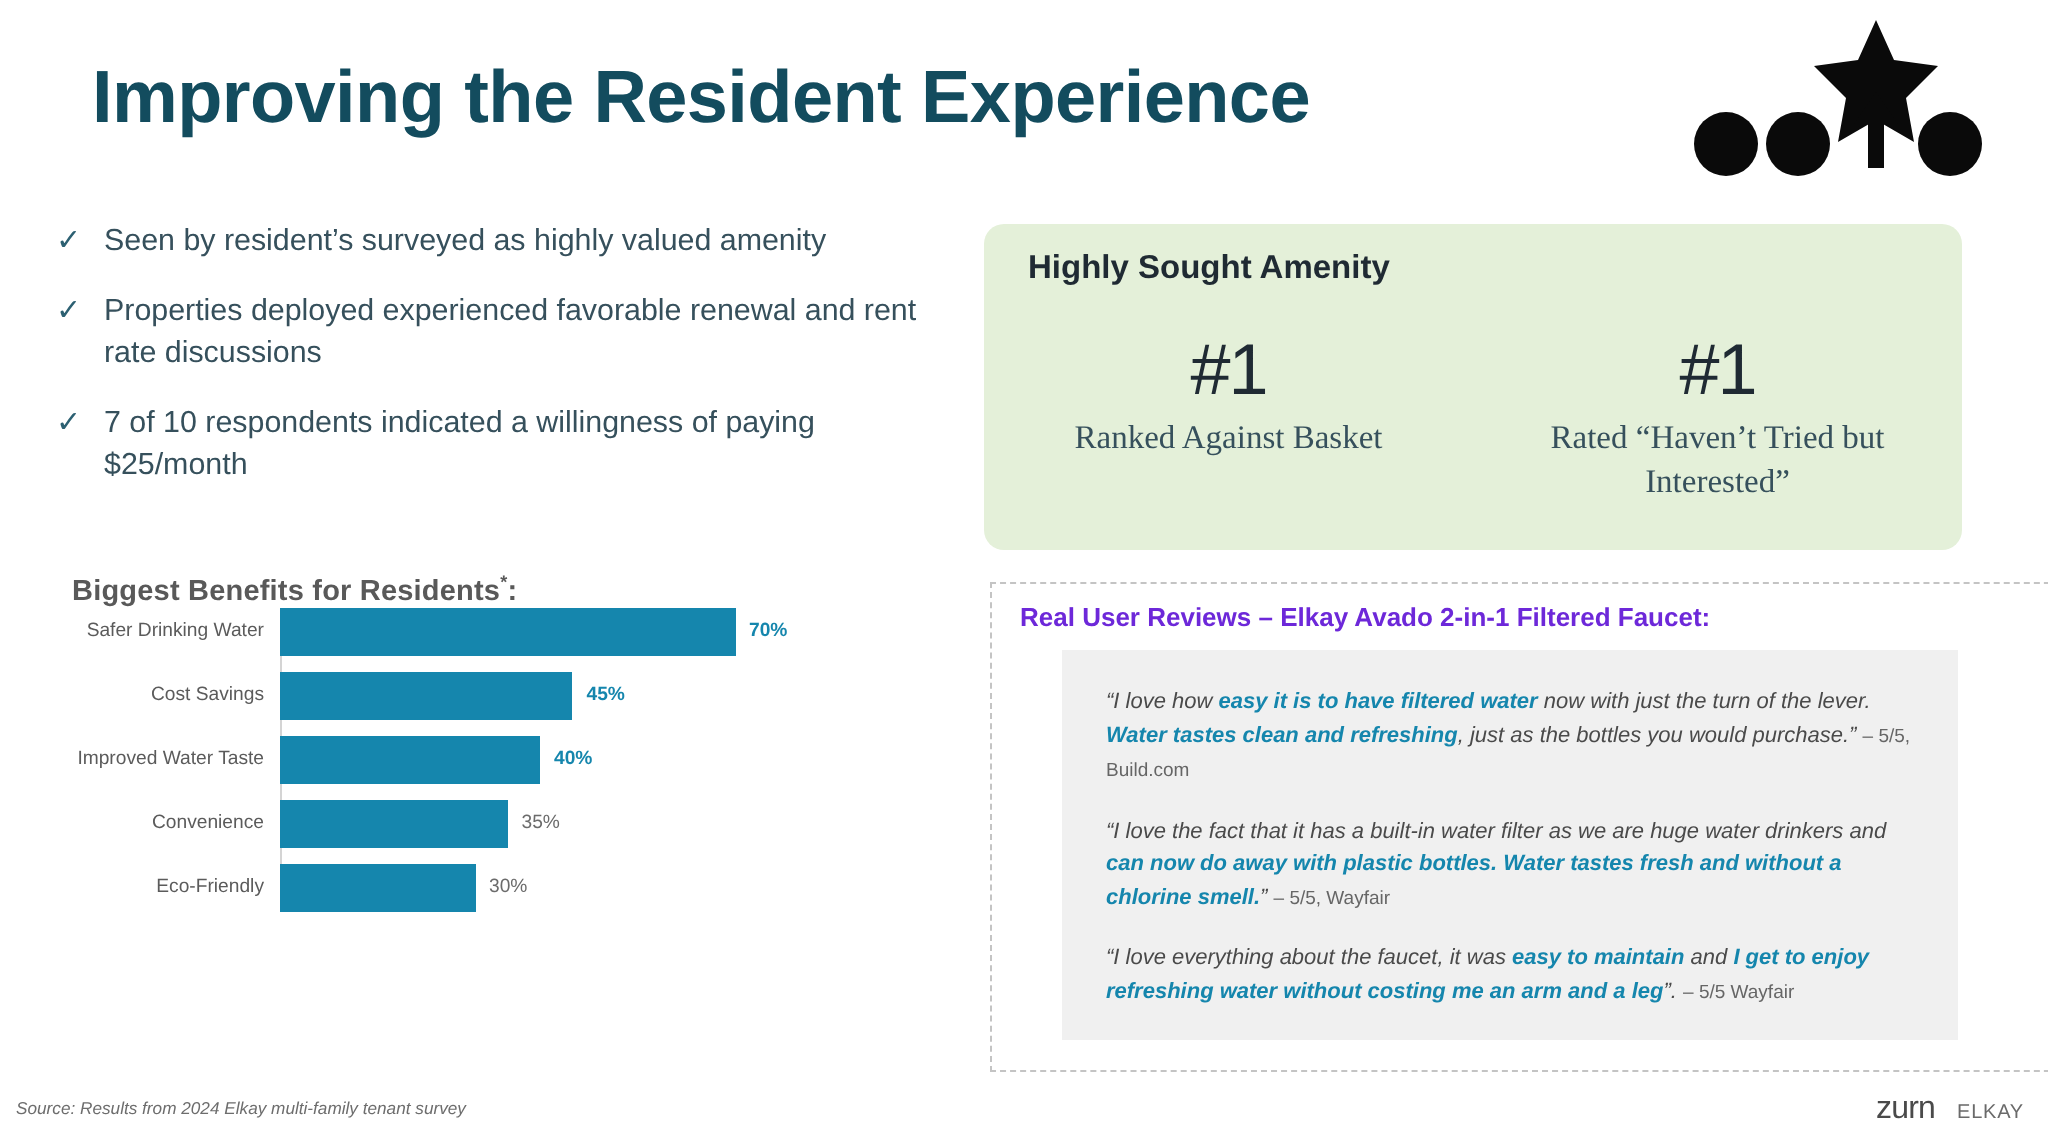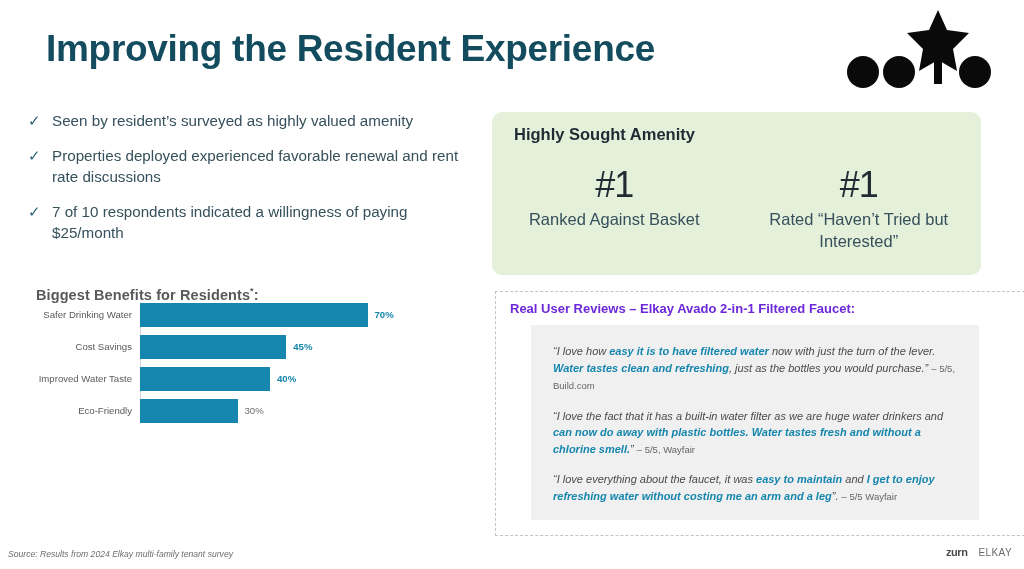--- a/index.html
+++ b/index.html
@@ -164,20 +164,21 @@
     font-weight: normal;
     color: #1f2a33;
     line-height: 42px;
     letter-spacing: -1px;
   }
   .stat-caption {
     font-size: 16.5px;
     color: #36505c;
     line-height: 22px;
     margin-top: 2px;
+    font-family: Liberation Serif, serif;
   }
 
   
   .reviews-outer {
     position: absolute;
     left: 495px;
     top: 291px;
     width: 545px;
     height: 245px;
     border: 1.5px dashed #c4c4c4;
@@ -228,22 +229,22 @@
   }
   .footer-logo {
     position: absolute;
     right: 12px;
     top: 546px;
     display: flex;
     align-items: baseline;
     gap: 5px;
   }
   .logo-zurn {
-    font-size: 11px;
-    font-weight: bold;
+    font-size: 16px;
+    font-weight: normal;
     color: #4a4a4a;
     letter-spacing: -0.4px;
   }
   .logo-elkay {
     font-size: 10px;
     font-weight: normal;
     color: #6a6a6a;
     letter-spacing: 0.4px;
     margin-left: 6px;
   }
@@ -295,20 +296,25 @@
           </div>
           <div class="bar-row">
             <div class="bar-label">Cost Savings</div>
             <div class="bar-fill" style="width: 146.25px; background: rgb(21, 134, 173);"></div>
             <div class="bar-value em">45%</div>
           </div>
           <div class="bar-row">
             <div class="bar-label">Improved Water Taste</div>
             <div class="bar-fill" style="width: 130px; background: rgb(21, 134, 173);"></div>
             <div class="bar-value em">40%</div>
+          </div>
+          <div class="bar-row">
+            <div class="bar-label">Convenience</div>
+            <div class="bar-fill" style="width: 113.75px; background: rgb(21, 134, 173);"></div>
+            <div class="bar-value plain">35%</div>
           </div>
           <div class="bar-row">
             <div class="bar-label">Eco-Friendly</div>
             <div class="bar-fill" style="width: 97.5px; background: rgb(21, 134, 173);"></div>
             <div class="bar-value plain">30%</div>
           </div>
         </div>
     </div>
   </div>
 

